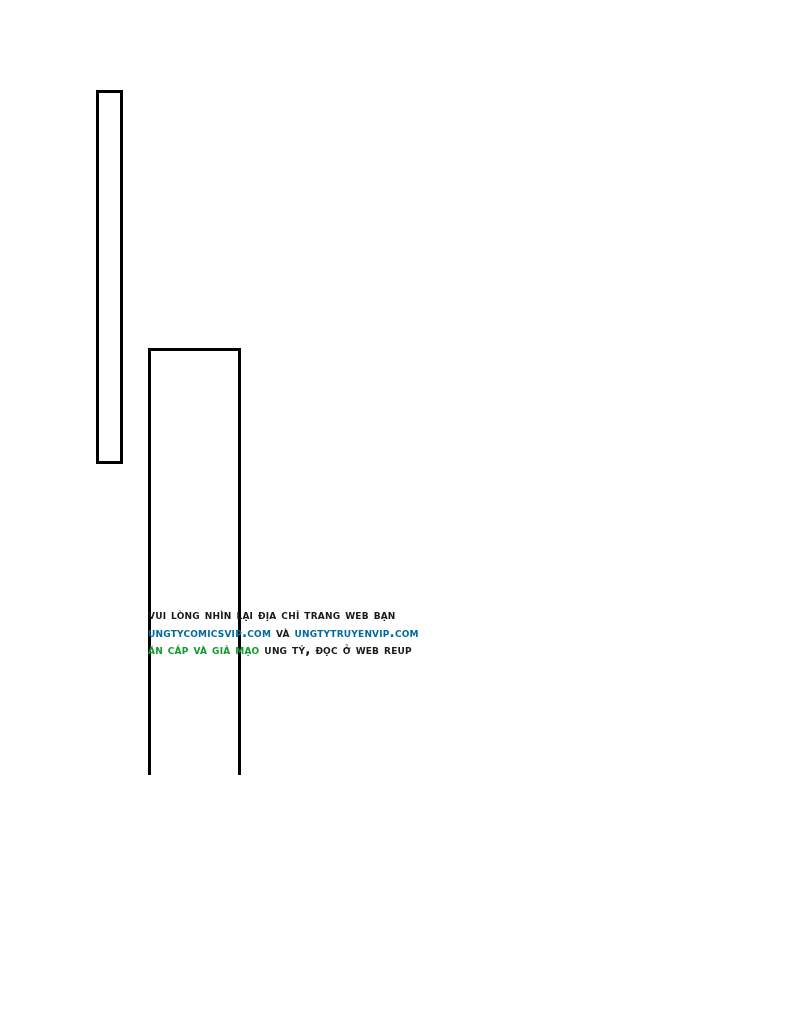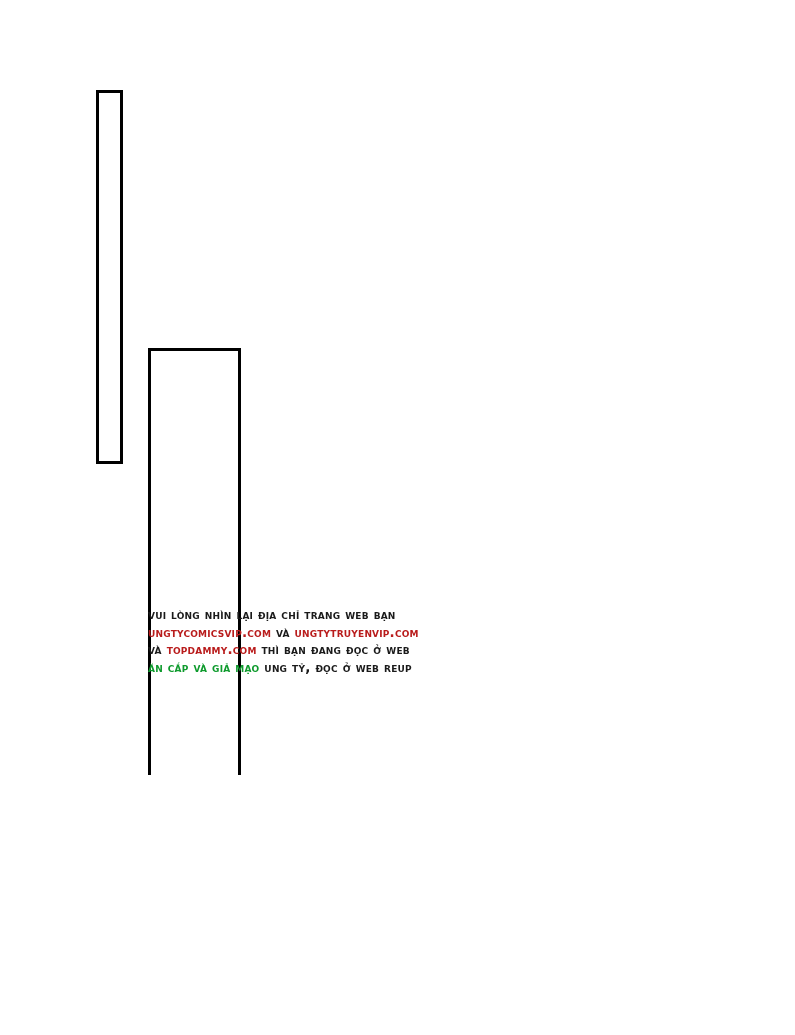--- a/index.html
+++ b/index.html
@@ -48,35 +48,34 @@
     color: #1a1a1a;
     font-variant: small-caps;
     text-transform: lowercase;
     white-space: normal;
   }
   #notice .line {
     display: block;
     white-space: nowrap;
   }
   .red {
-    color: #b91c1c;
+    color: #0369a1;
   }
   .green {
     color: #0f9b2e;
   }
 </style>
 </head>
 <body>
 
 <div id="page">
 
   <div class="panel" id="panel-top-left"></div>
 
   <div class="panel" id="panel-main"></div>
 
   <div id="notice">
       <span class="line"><span>Vui lòng nhìn lại địa chỉ trang web bạn</span></span>
       <span class="line"><span class="red">ungtycomicsvip.com</span><span> và </span><span class="red">ungtytruyenvip.com</span></span>
-      <span class="line"><span>và </span><span class="red">topdammy.com</span><span> thì bạn đang đọc ở web</span></span>
       <span class="line"><span class="green">ăn cắp và giả mạo</span><span> ung tỷ, đọc ở web reup</span></span>
     </div>
 
 </div>
 
 </body></html>

